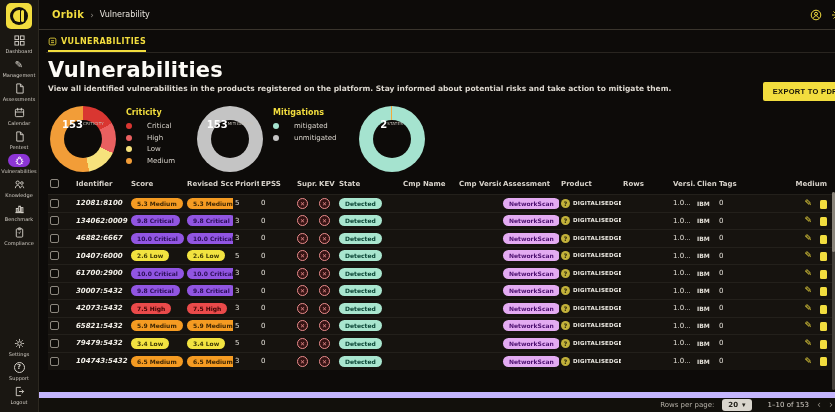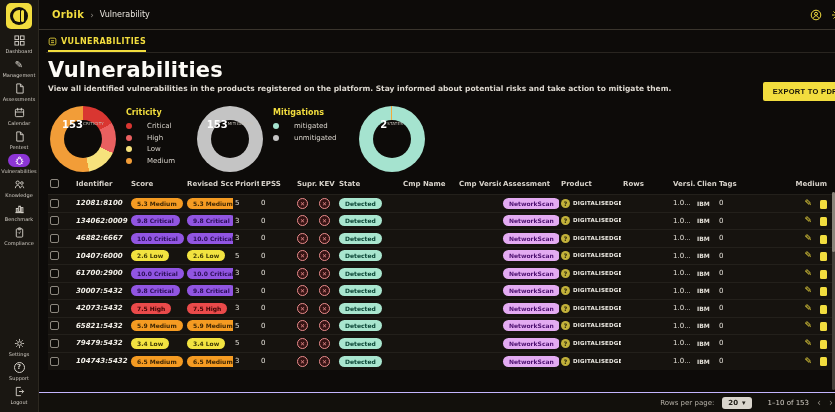--- a/index.html
+++ b/index.html
@@ -92,21 +92,21 @@
             font-size:6px; font-weight:bold; align-items:center; justify-content:center; margin-right:3px;
             vertical-align:middle; }
   .prod { font-size:5.5px; font-weight:bold; color:#efece5; letter-spacing:.2px; }
   .client-cell { font-size:6px; font-weight:bold; }
   .actions-cell { text-align:right; padding-right:7px; }
   .act-edit { color:#f2dd3e; font-size:9px; margin-right:8px; cursor:pointer; }
   .act-doc { display:inline-block; width:7px; height:9px; background:#f2dd3e; border-radius:1.5px;
              cursor:pointer; vertical-align:middle; }
 
   
-  .pagination { position:absolute; bottom:0; left:0; right:0; height:20px; border-top:1px solid #c4b5fd;
+  .pagination { position:absolute; bottom:0; left:0; right:0; height:20px; border-top:6px solid #c4b5fd;
                 display:flex; align-items:center; justify-content:flex-end; gap:8px; padding-right:12px;
                 background:#12100c; }
   .rpp-label { font-size:7px; color:#b5b0a7; }
   .rpp-select { background:#d9d5cd; color:#23211b; font-size:7px; font-weight:bold; border-radius:3px;
                 padding:2px 6px; display:inline-flex; gap:4px; align-items:center; cursor:pointer; }
   .range { font-size:7px; color:#d6d1c9; margin-left:8px; }
   .pg-chev { color:#8f8a81; font-size:10px; cursor:pointer; line-height:1; }
   .pg-next { margin-right:-10px; }
   .scrollbar { position:absolute; right:0; top:192px; width:3px; height:198px; background:#44403a;
                border-radius:2px; }

